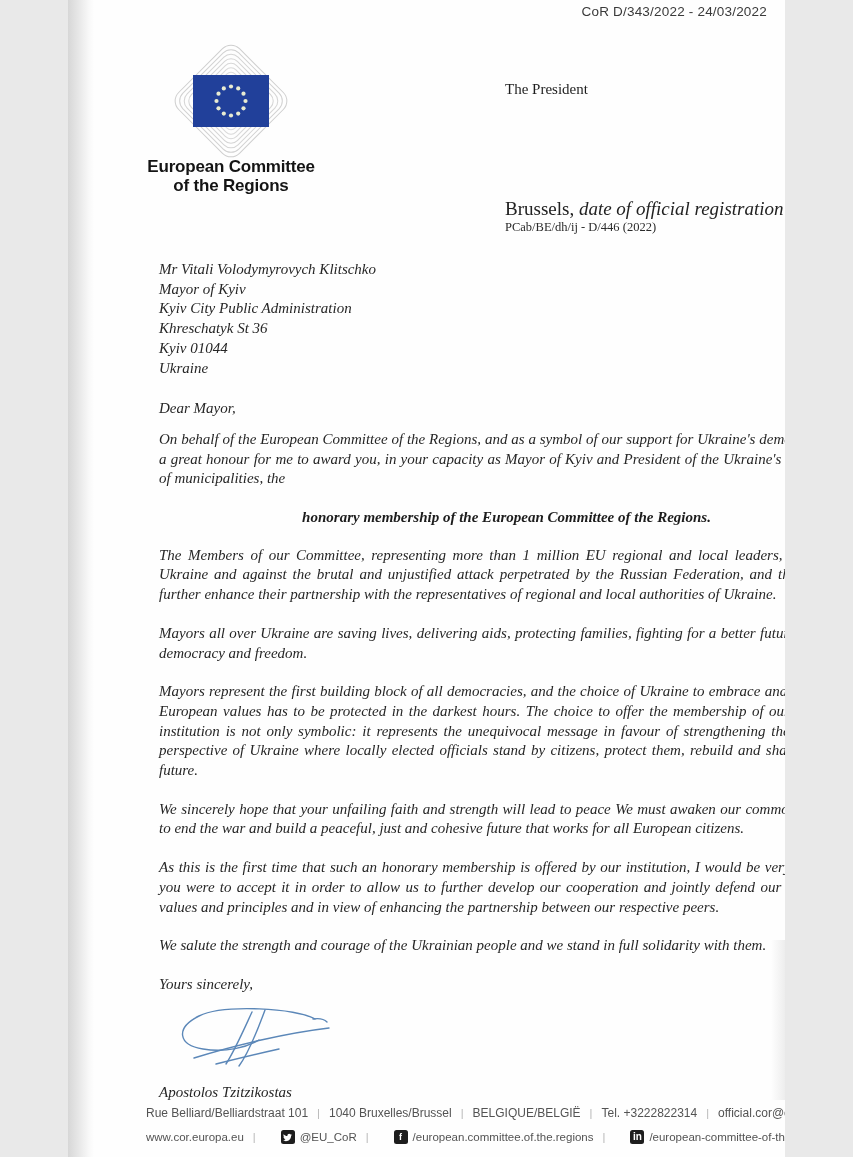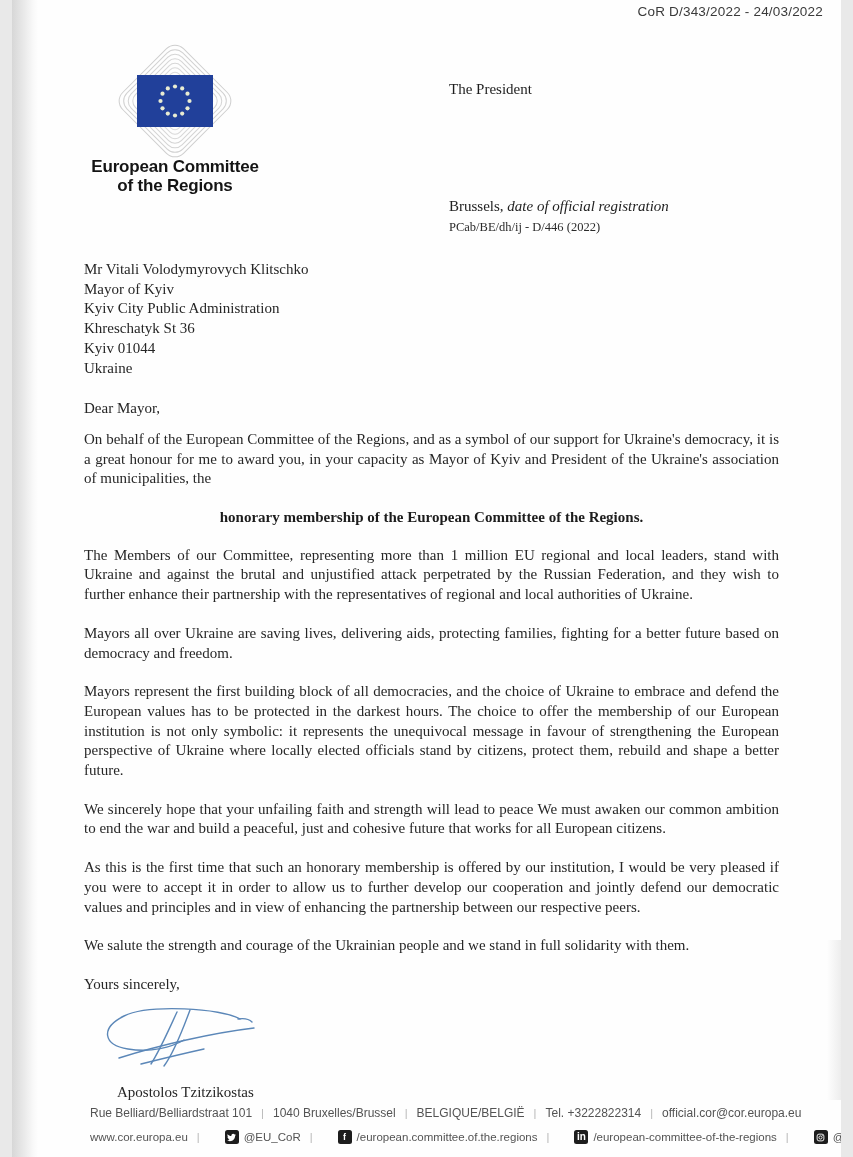--- a/index.html
+++ b/index.html
@@ -1,17 +1,17 @@
 <!DOCTYPE html>
 <html><head>
 <meta charset="utf-8">
 <style>
   html,body{margin:0;padding:0;background:#e9e9e9;}
   .page{
-    position:relative;width:829px;height:1157px;margin:0 auto;
+    position:relative;width:717px;height:1157px;margin:0 auto;
     background:#fefefe;overflow:hidden;
     font-family:"Liberation Serif",serif;color:#262626;
   }
   .scan-edge-left{
     position:absolute;left:0;top:0;width:26px;height:100%;
     background:linear-gradient(90deg,#d7d7d7 0%,#e9e9e9 45%,#f8f8f8 80%,#fefefe 100%);
   }
   .scan-edge-right{
     position:absolute;right:0;top:940px;width:14px;height:160px;
     background:linear-gradient(270deg,#ededed 0%,#fefefe 100%);
@@ -21,34 +21,34 @@
     font-family:"Liberation Sans",sans-serif;font-size:13.5px;color:#3a3a3a;
     letter-spacing:.2px;
   }
   .logo-block{position:absolute;left:100px;top:44px;width:126px;}
   .org-name{
     position:absolute;left:60px;top:158px;width:206px;text-align:center;
     font-family:"Liberation Sans",sans-serif;font-weight:700;
     font-size:17px;line-height:18.5px;color:#141414;letter-spacing:-.2px;
   }
   .president{position:absolute;left:437px;top:81px;font-size:15px;color:#1d1d1d;}
-  .brussels-line{position:absolute;left:437px;top:198px;font-size:15px;color:#222;}
+  .brussels-line{position:absolute;left:437px;top:198px;font-size:19px;color:#222;}
   .brussels-line .it{font-style:italic;}
   .ref-line{position:absolute;left:437px;top:220px;font-size:12.5px;color:#2a2a2a;}
-  .letter{position:absolute;left:72px;top:260px;width:695px;font-size:15px;line-height:19.7px;}
+  .letter{position:absolute;left:91px;top:260px;width:695px;font-size:15px;line-height:19.7px;font-style:italic;}
   .recipient div{white-space:nowrap;}
   .salutation{margin-top:21px;}
   .letter p{margin:0 0 19px 0;text-align:justify;}
   .letter p.first{margin-top:11px;}
   .highlight{
     text-align:center;font-weight:700;margin:5px 0 18px 0;font-size:15px;color:#1c1c1c;
   }
   .closing{margin-top:2px;}
   .signature{margin:10px 0 0 6px;display:block;}
-  .signer{margin-top:14px;font-size:15px;margin-left:33px;}
+  .signer{margin-top:14px;font-size:15px;}
   .footer{
     position:absolute;left:78px;top:1106px;width:700px;
     font-family:"Liberation Sans",sans-serif;color:#535353;
   }
   .footer-row{display:flex;align-items:center;font-size:12px;white-space:nowrap;}
   .footer-row.second{margin-top:10px;font-size:11.5px;}
   .footer .sep{color:#b5b5b5;margin:0 9px;font-size:11px;}
   .soc{display:inline-flex;align-items:center;padding-left:16px;}
   .soc-icon{
     display:inline-flex;align-items:center;justify-content:center;

